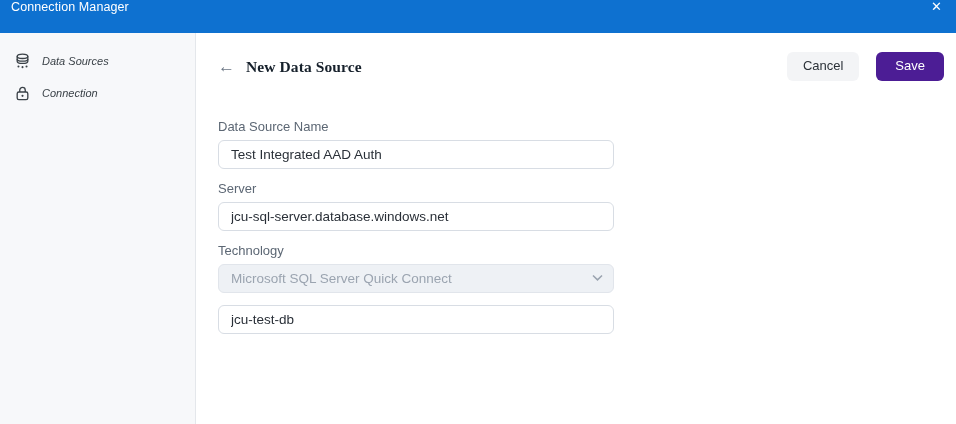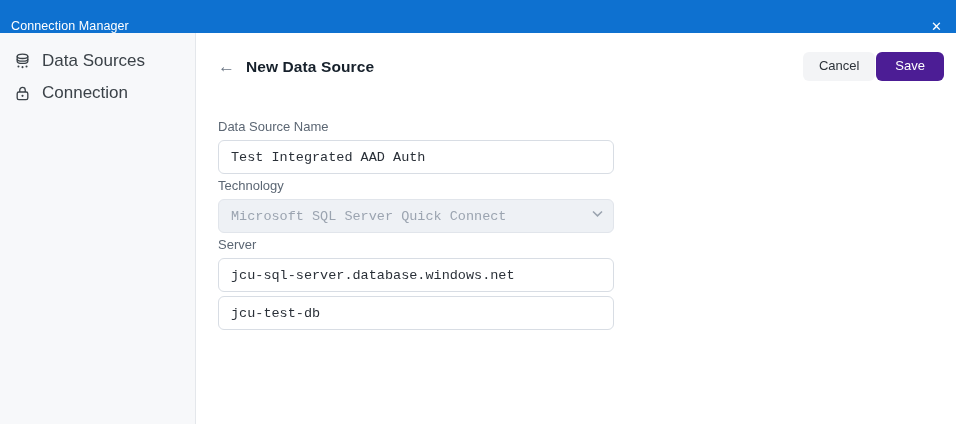--- a/index.html
+++ b/index.html
@@ -8,21 +8,21 @@
     font-family: "Liberation Sans", "DejaVu Sans", sans-serif;
     background: #ffffff;
     color: #2a3038;
   }
 
   
   .titlebar {
     height: 33px;
     background: #0e71d0;
     display: flex;
-    align-items: flex-end;
+    align-items: flex-start;
     padding: 0 14px 0 11px;
     color: #ffffff;
   }
   .titlebar-title { font-size: 12.5px; letter-spacing: .1px; }
   .titlebar-close {
     margin-left: auto;
     font-size: 13px;
     font-weight: 700;
     cursor: pointer;
     line-height: 1;
@@ -39,21 +39,22 @@
     padding-top: 12px;
     flex: none;
   }
   .side-item {
     display: flex;
     align-items: center;
     height: 32px;
     padding: 0 14px;
     cursor: pointer;
     color: #3b4248;
-    font-size: 17px;
+    font-size: 11px;
+    font-style: italic;
   }
   .side-item .icon {
     width: 17px;
     height: 17px;
     margin-right: 11px;
     display: inline-flex;
     align-items: center;
     justify-content: center;
   }
   .side-item .icon svg { display: block; }
@@ -72,54 +73,55 @@
     color: #6b7684;
     margin-right: 11px;
     cursor: pointer;
     line-height: 1;
   }
   .page-title {
     font-size: 15.5px;
     font-weight: 700;
     color: #16202b;
     letter-spacing: .1px;
-  }
-  .actions { margin-left: auto; display: flex; gap: 1px; align-items: center; }
+    font-family: Liberation Serif, serif;
+  }
+  .actions { margin-left: auto; display: flex; gap: 17px; align-items: center; }
   .btn {
     border: none;
     border-radius: 6px;
     font-family: inherit;
     font-size: 13px;
     padding: 7px 16px;
     cursor: pointer;
     line-height: 1.15;
   }
   .btn-cancel { background: #f3f4f6; color: #2b3138; }
   .btn-save  { background: #4c1d95; color: #ffffff; padding: 7px 19px; }
 
   
   .form {
     margin: 38px 0 0 22px;
     width: 396px;
   }
-  .field { margin-bottom: 4px; }
+  .field { margin-bottom: 12px; }
   .field-label {
     display: block;
     font-size: 13px;
     color: #5c6774;
     margin-bottom: 5px;
     line-height: 16px;
   }
   .field input {
     width: 100%;
     height: 29px;
     border: 1px solid #d8dde4;
     border-radius: 6px;
-    padding: 16px 12px;
-    font-family: Liberation Mono, monospace;
+    padding: 8px 12px;
+    font-family: Liberation Sans, sans-serif;
     font-size: 13.5px;
     color: #2a3038;
     background: #ffffff;
     outline: none;
   }
   .select-wrap { position: relative; }
   .select-wrap input {
     background: #eef1f5;
     border-color: #e1e5eb;
     color: #9ba4b0;
@@ -182,36 +184,36 @@
     </div>
 
     <div class="form">
 
       <div class="field">
         <label class="field-label">Data Source Name</label>
         <input type="text" value="Test Integrated AAD Auth" style="">
       </div>
 
       <div class="field">
+        <label class="field-label">Server</label>
+        <input type="text" value="jcu-sql-server.database.windows.net" style="">
+      </div>
+
+      <div class="field">
         <label class="field-label">Technology</label>
         <span class="select-wrap">
           <input type="text" disabled="" value="Microsoft SQL Server Quick Connect" style="">
           <span class="chevron">
             <svg width="11" height="7" viewBox="0 0 11 7" fill="none">
               <path d="M1 1 L5.5 5.4 L10 1" stroke="#9aa3af" stroke-width="1.5"></path>
             </svg>
           </span>
         </span>
       </div>
 
       <div class="field">
-        <label class="field-label">Server</label>
-        <input type="text" value="jcu-sql-server.database.windows.net" style="">
-      </div>
-
-      <div class="field">
         <input type="text" value="jcu-test-db" style="">
       </div>
 
 
     </div>
   </div>
 </div>
 
 </body></html>

